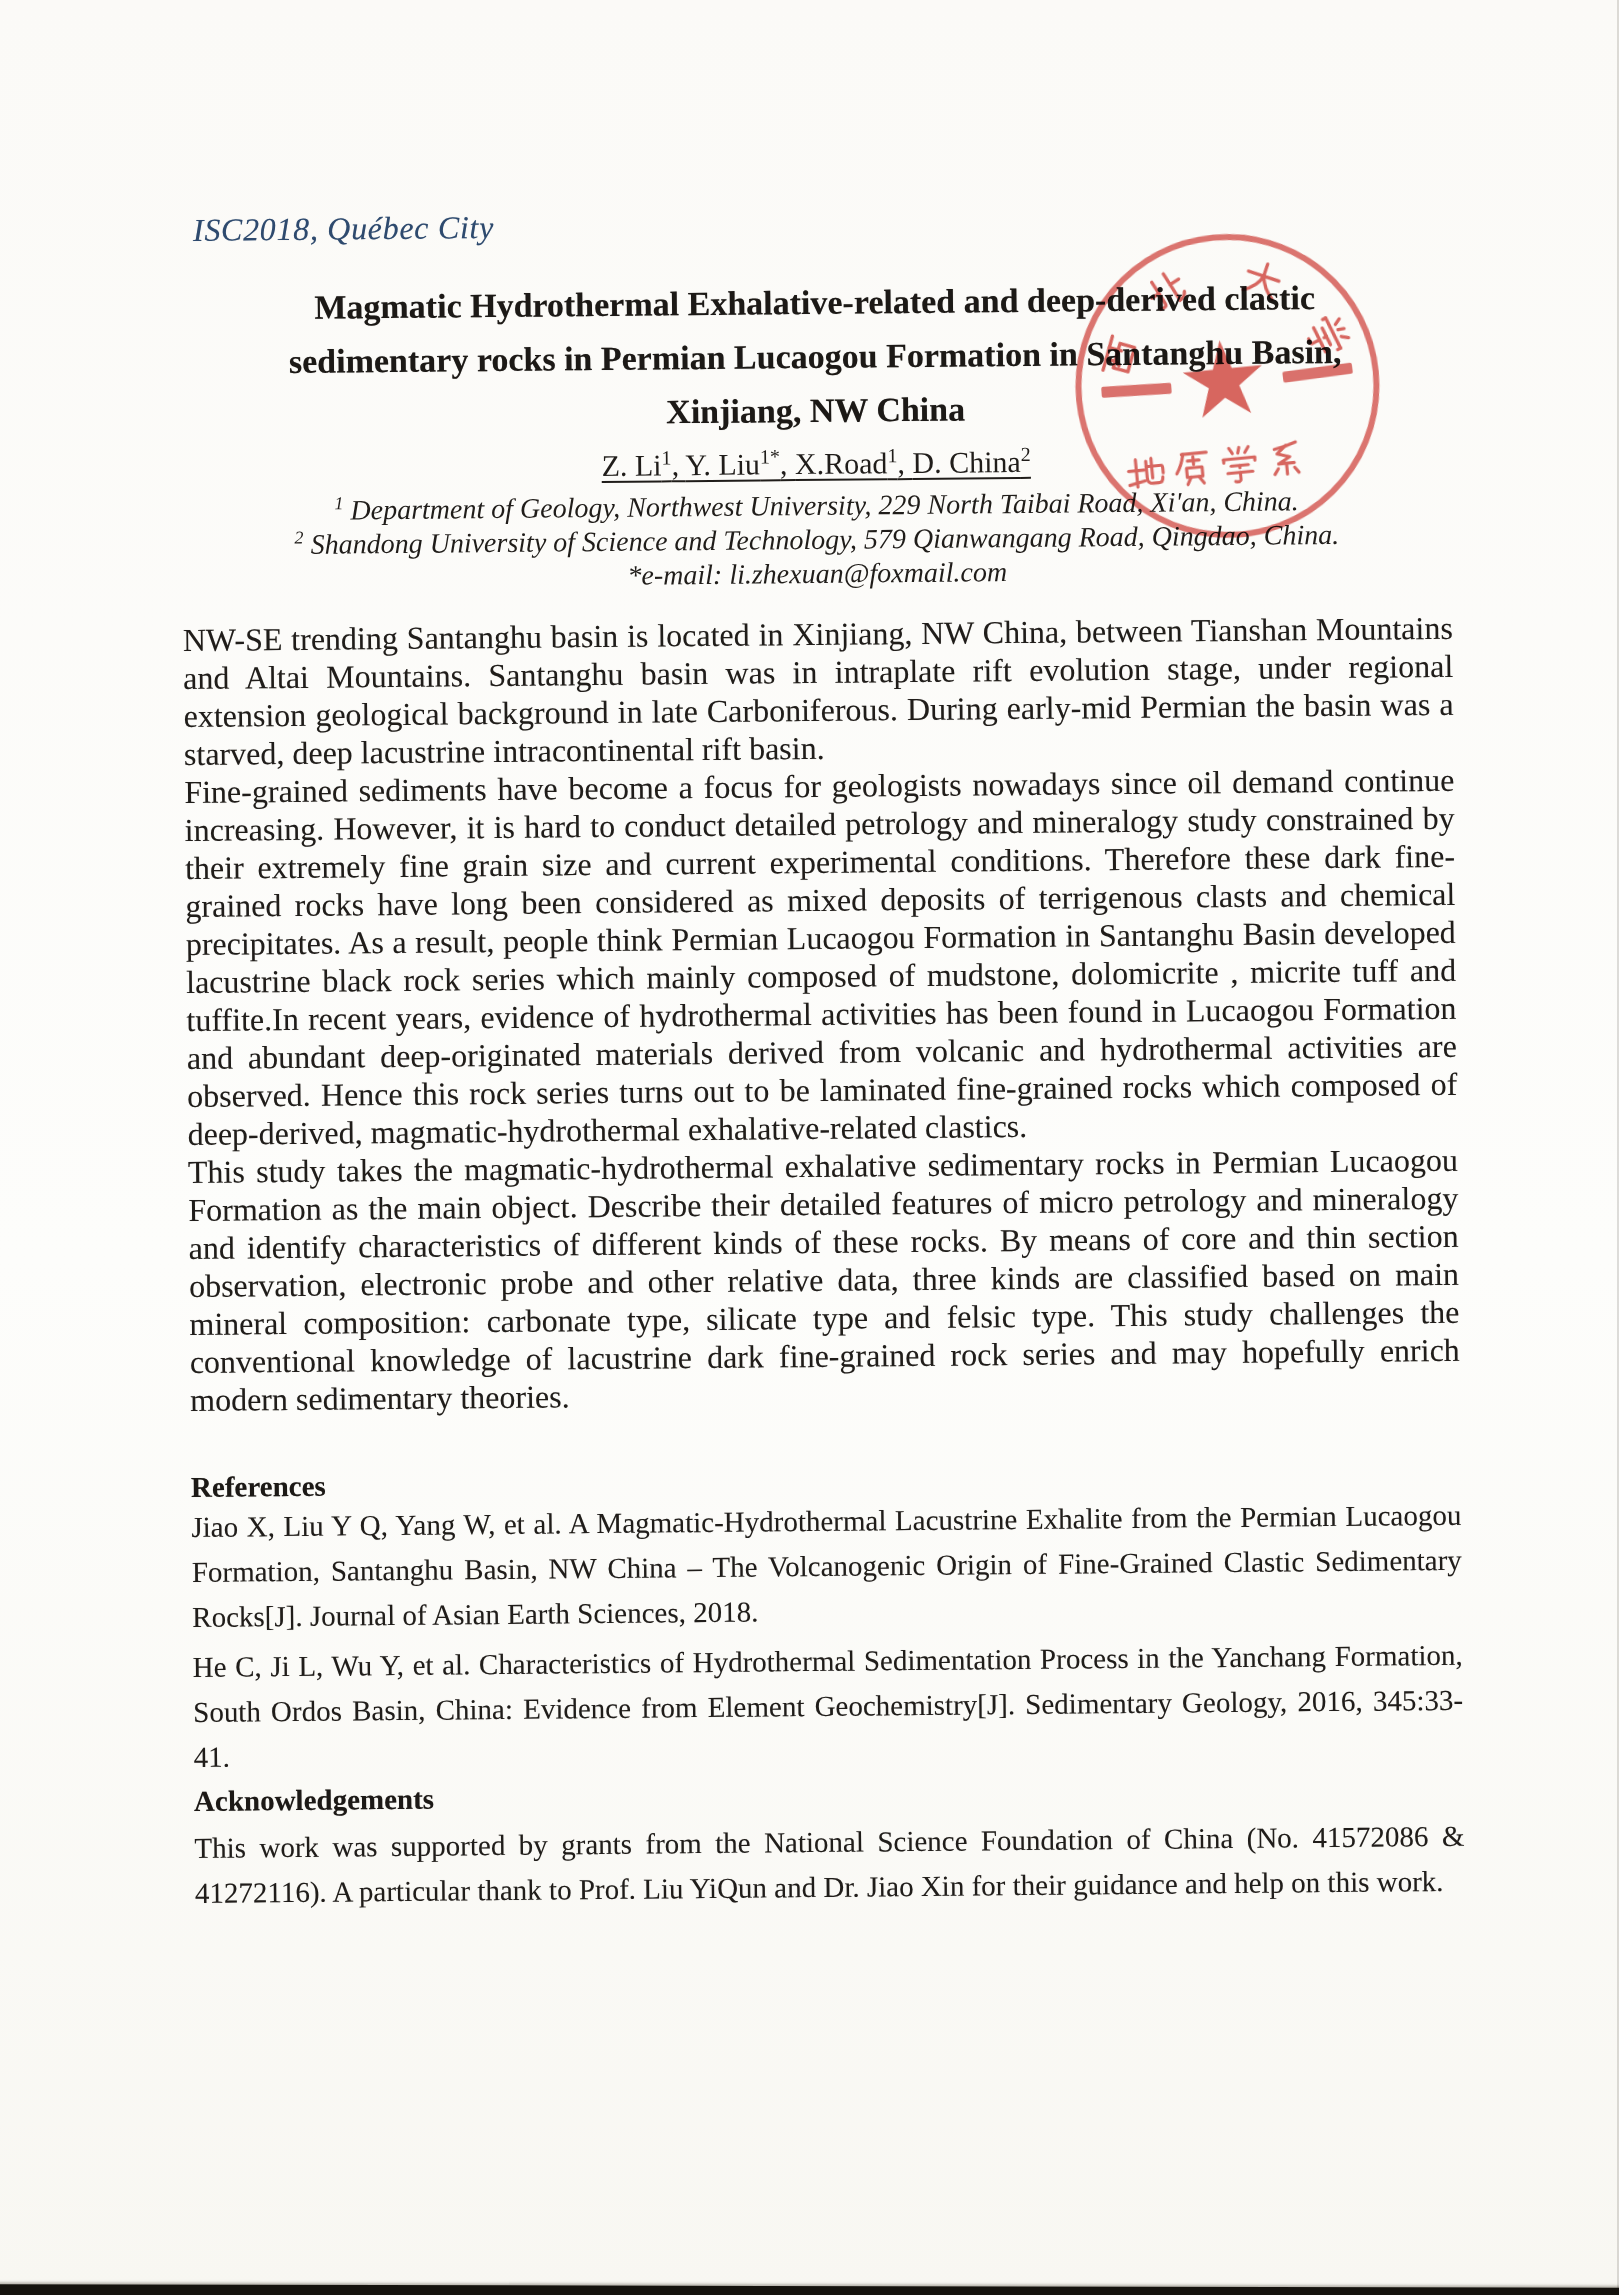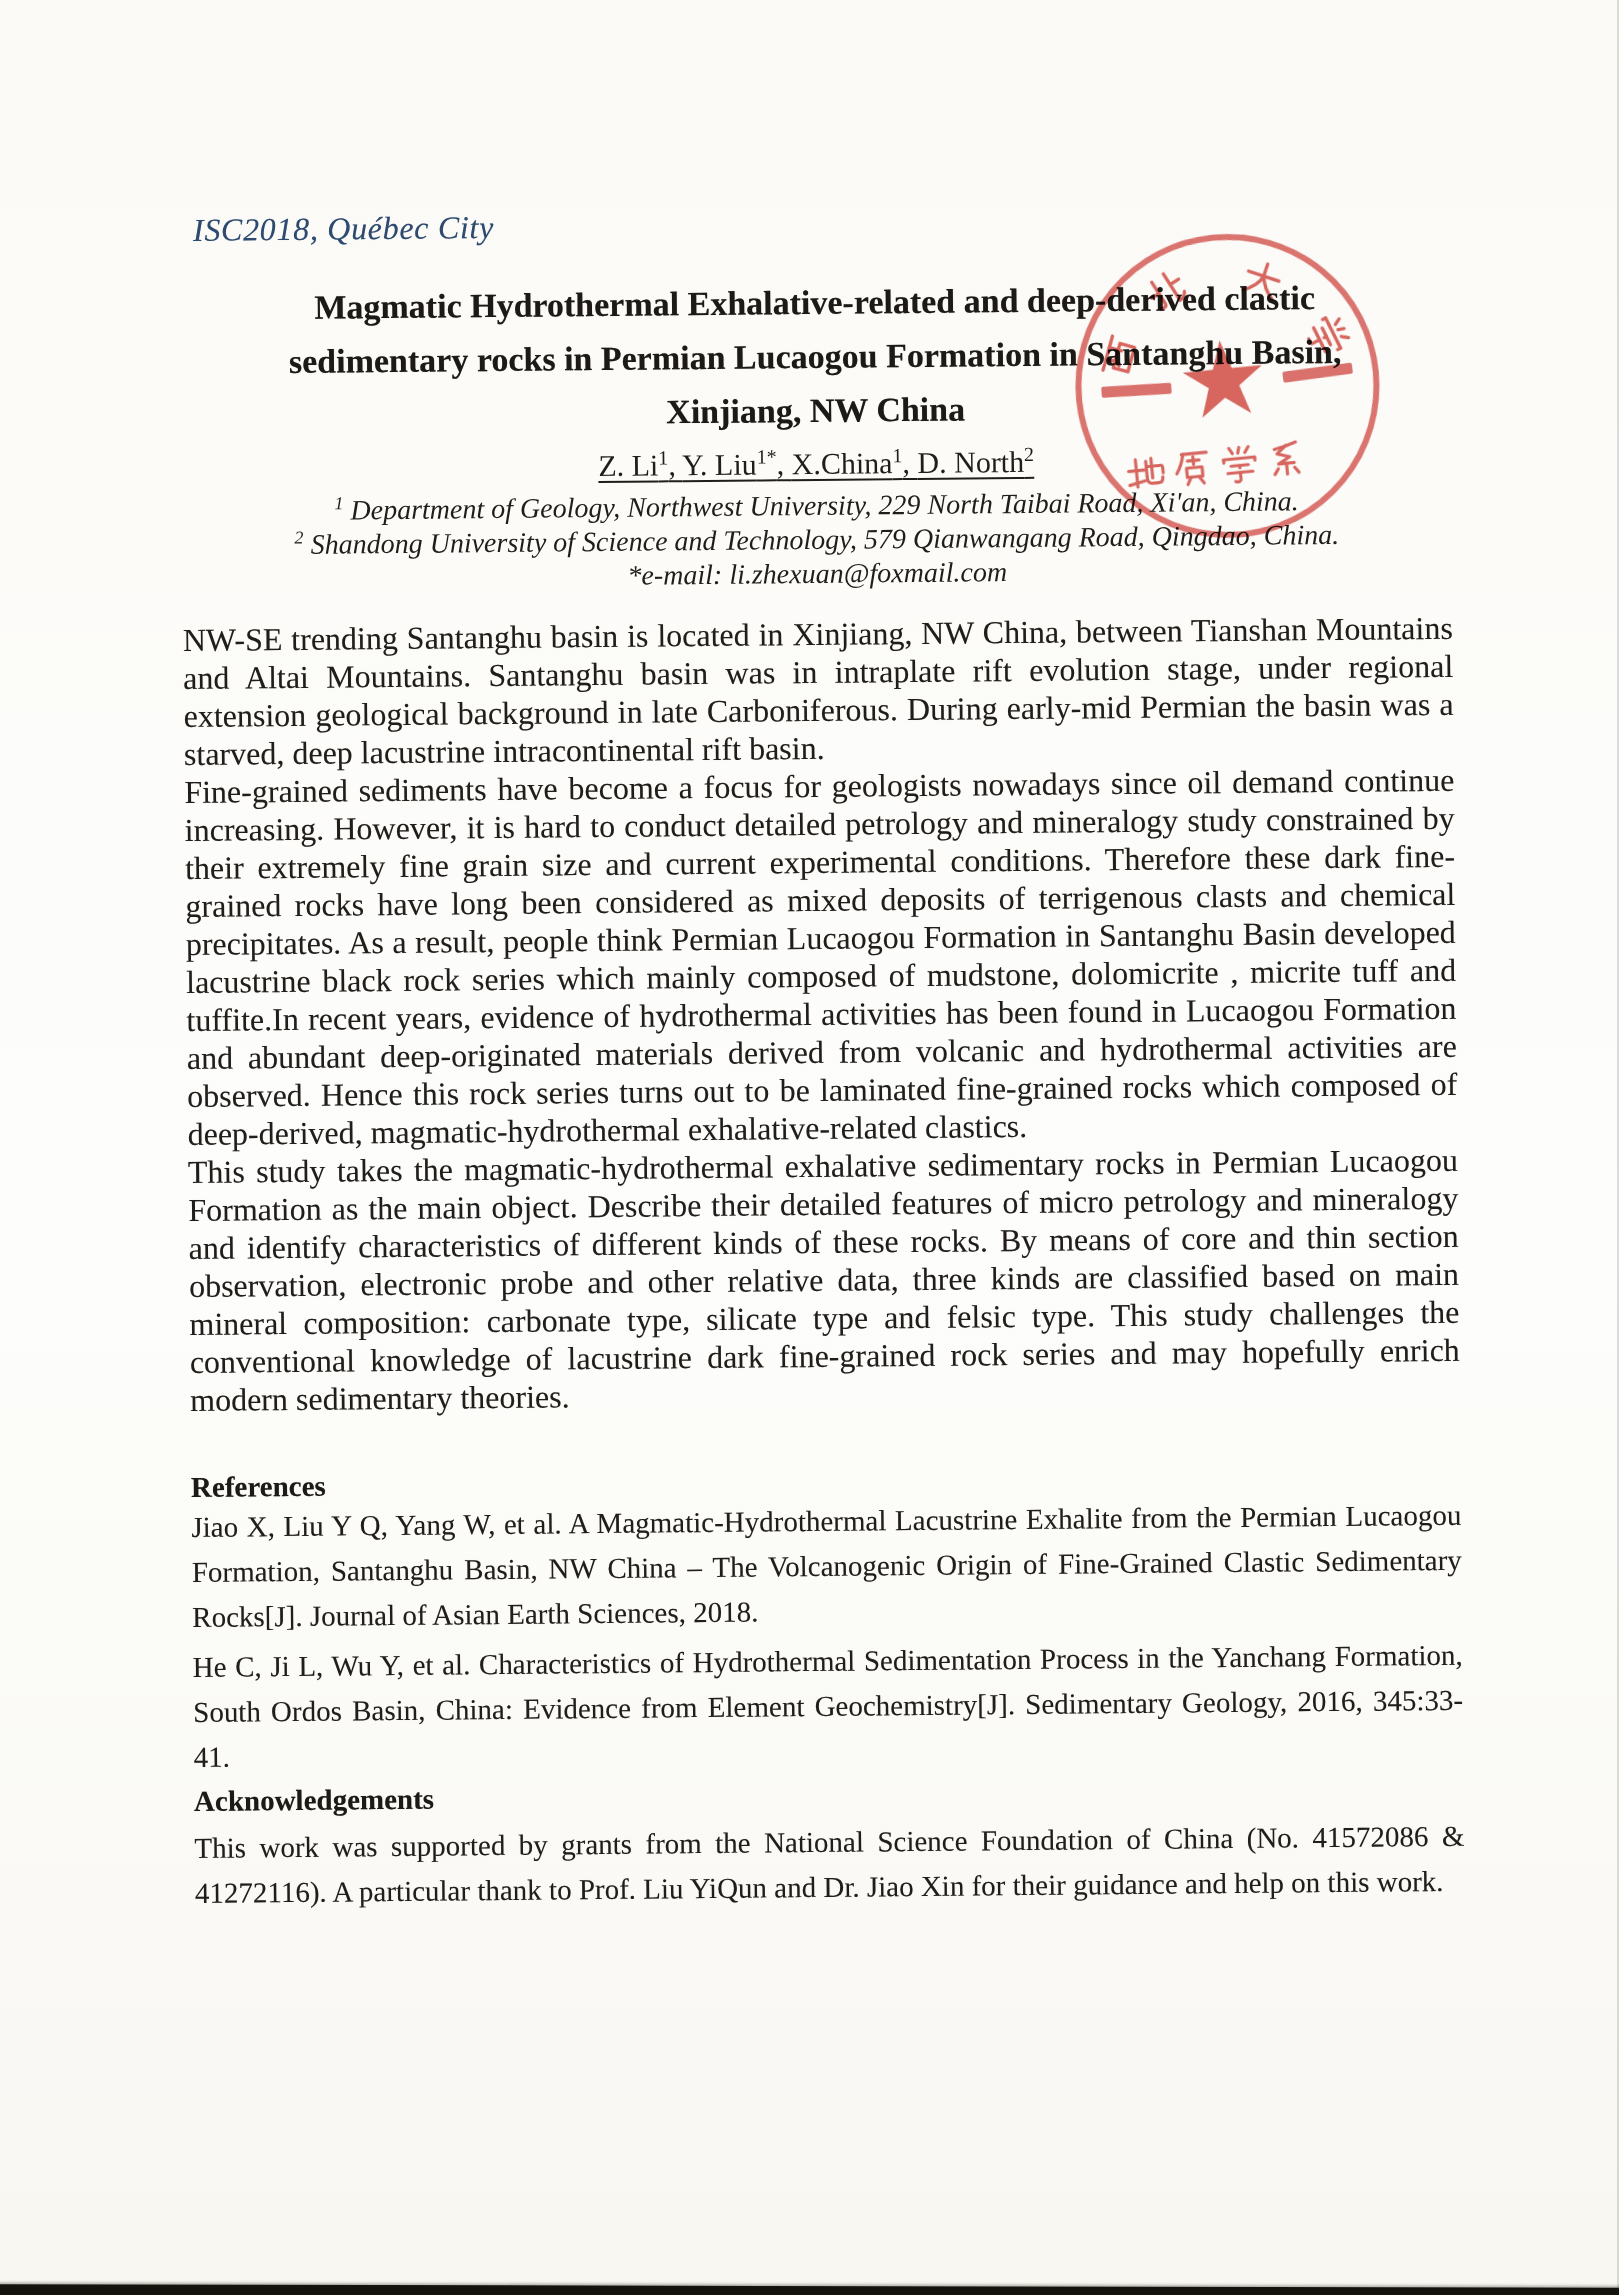--- a/index.html
+++ b/index.html
@@ -101,21 +101,21 @@
 
   <div class="conf-header">ISC2018, Québec City</div>
 
   <div class="title-block">
     <div>Magmatic Hydrothermal Exhalative-related and deep-derived clastic</div>
     <div>sedimentary rocks in Permian Lucaogou Formation in Santanghu Basin,</div>
     <div>Xinjiang, NW China</div>
   </div>
 
   <div class="authors">
-    <span><span>Z. Li</span><sup>1</sup><span>, </span></span><span><span>Y. Liu</span><sup>1*</sup><span>, </span></span><span><span>X.China</span><sup>1</sup><span>, </span></span><span><span>D. North</span><sup>2</sup><span></span></span>
+    <span><span>Z. Li</span><sup>1</sup><span>, </span></span><span><span>Y. Liu</span><sup>1*</sup><span>, </span></span><span><span>X.Road</span><sup>1</sup><span>, </span></span><span><span>D. China</span><sup>2</sup><span></span></span>
   </div>
 
   <div class="affil-block">
     <div><sup>1</sup> <span>Department of Geology, Northwest University, 229 North Taibai Road, Xi'an, China.</span></div>
     <div><sup>2</sup> <span>Shandong University of Science and Technology, 579 Qianwangang Road, Qingdao, China.</span></div>
     <div class="email-line">*e-mail: li.zhexuan@foxmail.com</div>
   </div>
 
   <div class="abstract">
     <p>NW-SE trending Santanghu basin is located in Xinjiang, NW China, between Tianshan Mountains and Altai Mountains. Santanghu basin was in intraplate rift evolution stage, under regional extension geological background in late Carboniferous. During early-mid Permian the basin was a starved, deep lacustrine intracontinental rift basin.</p>

